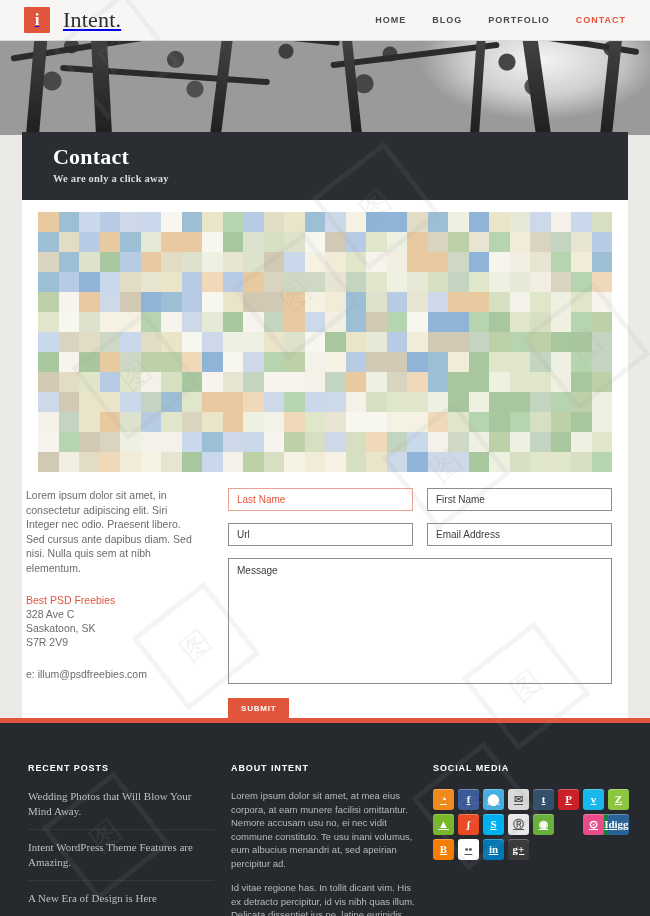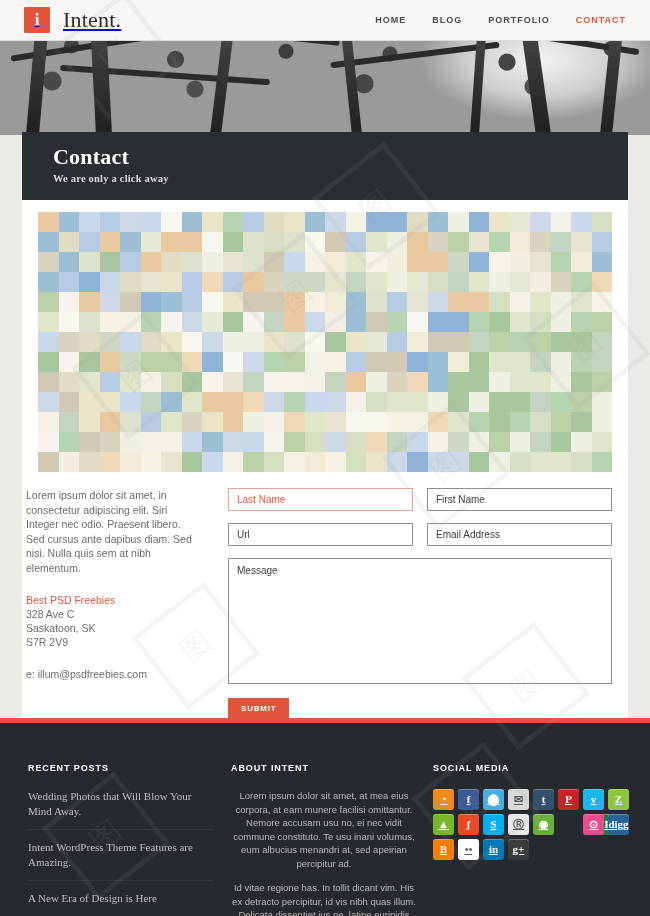--- a/index.html
+++ b/index.html
@@ -165,21 +165,21 @@
     color: #ffffff; text-transform: uppercase; margin-bottom: 16px;
   }
   .fcol.posts { left: 28px; width: 186px; }
   .fcol.about { left: 231px; width: 186px; }
   .fcol.social { left: 433px; width: 195px; }
   .post {
     font-family: "Liberation Serif", serif; font-size: 11px; line-height: 15px;
     color: #bfbfbf; padding-bottom: 10px; margin-bottom: 10px;
     border-bottom: 1px solid #33383d;
   }
-  .about p { font-size: 9.5px; line-height: 13.5px; color: #b9b9b9; margin-bottom: 11px; text-align: center; }
+  .about p { font-size: 9.5px; line-height: 13.5px; color: #b9b9b9; margin-bottom: 11px; }
   .icons { display: grid; grid-template-columns: repeat(8, 21px); gap: 4px; }
   .ic {
     width: 21px; height: 21px; border-radius: 3px;
     display: flex; align-items: center; justify-content: center;
     color: #fff; font-size: 11px; font-weight: 700;
     font-family: "Liberation Serif", serif; line-height: 1;
     box-shadow: inset 0 1px 0 rgba(255,255,255,.28);
   }
   
   .wm { position: absolute; inset: 0; pointer-events: none; z-index: 20; opacity: .1; }

